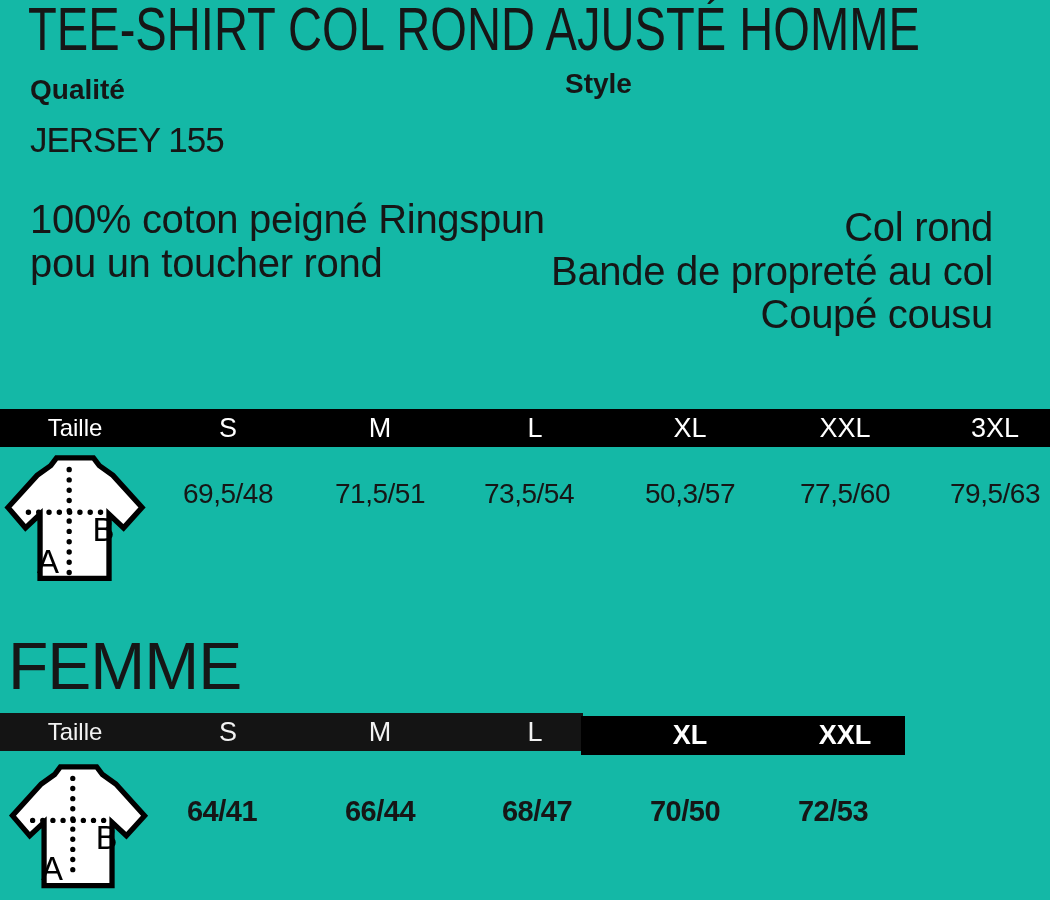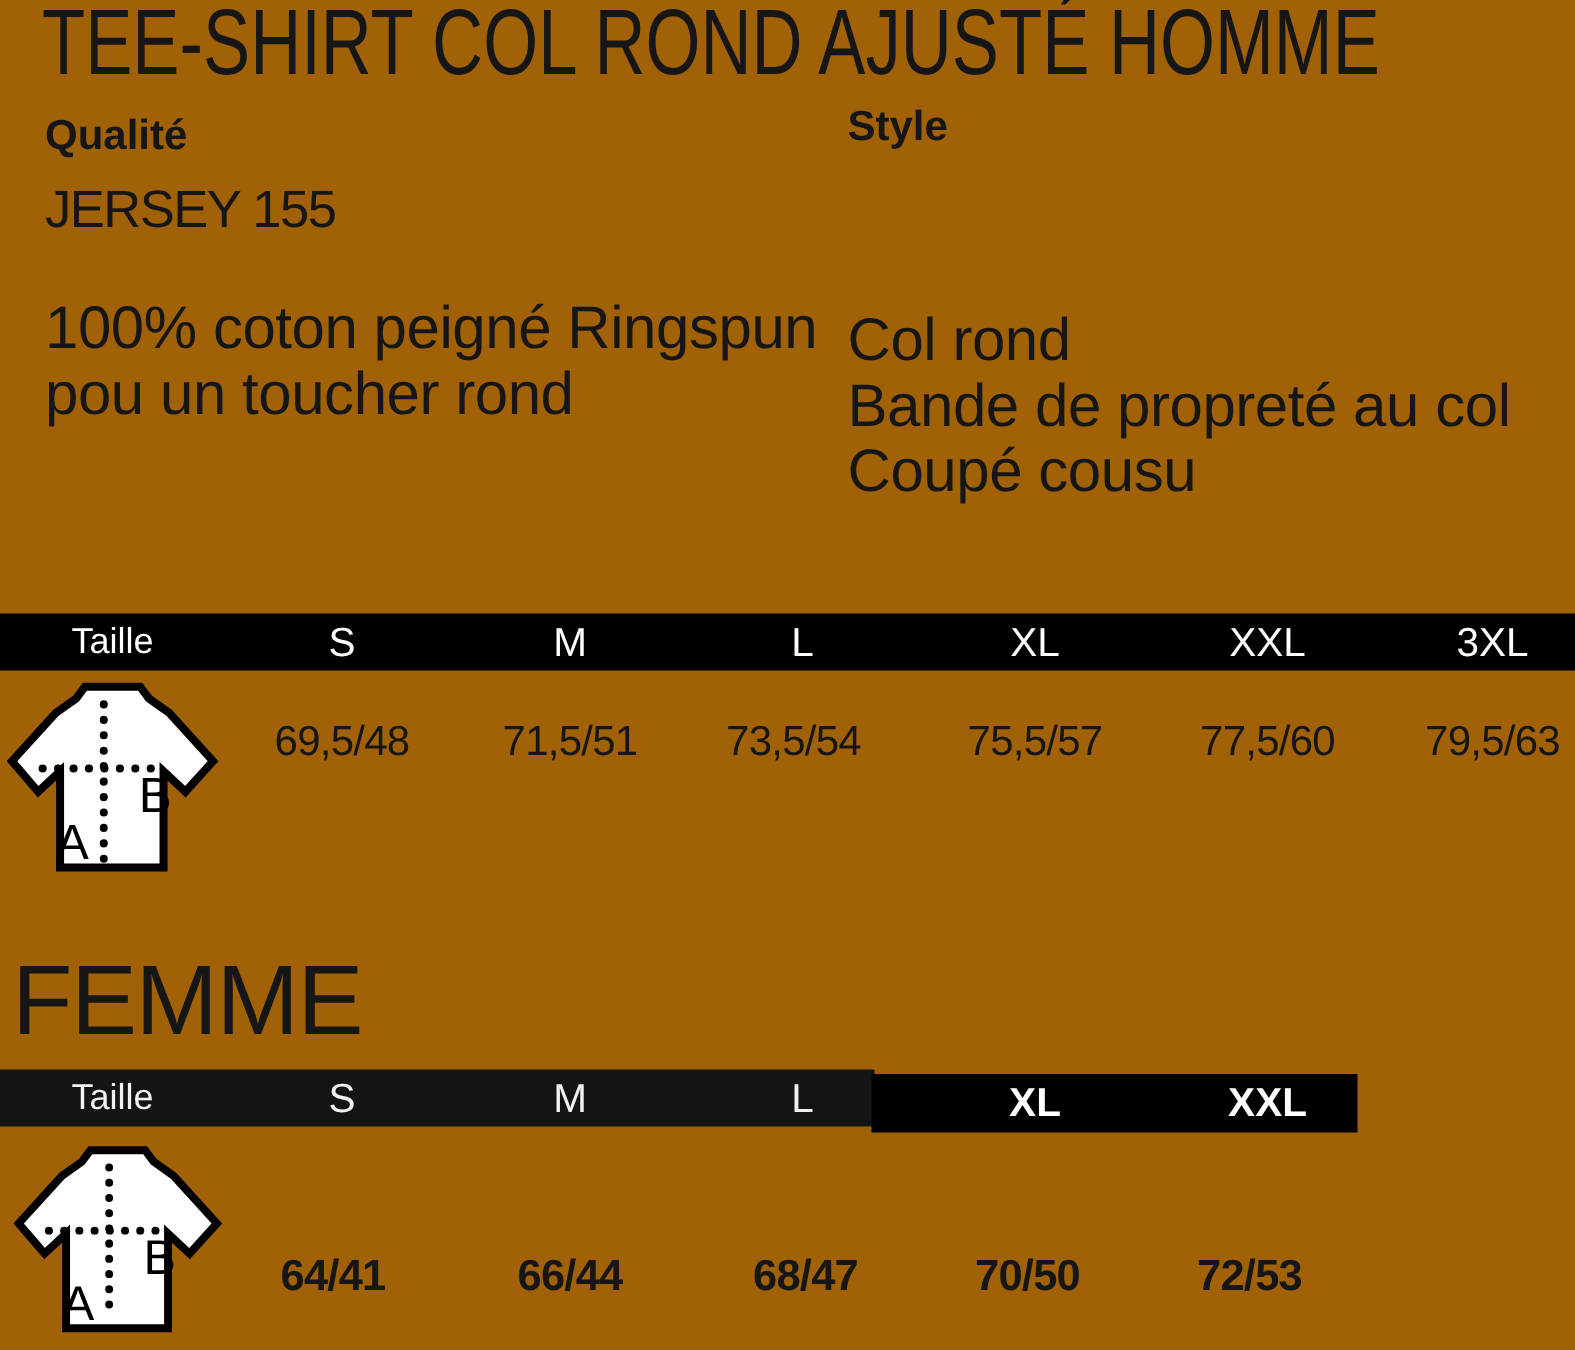--- a/index.html
+++ b/index.html
@@ -1,46 +1,46 @@
 <!DOCTYPE html>
 <html><head>
 <meta charset="utf-8">
 <style>
   html,body{margin:0;padding:0;background:#fff;}
   .page{
-    position:relative;width:1050px;height:900px;background:#a16207;overflow:hidden;
+    position:relative;width:1050px;height:900px;background:#14b8a6;overflow:hidden;
     font-family:"Liberation Sans","DejaVu Sans",sans-serif;color:#161616;
   }
   .abs{position:absolute;}
   .title{
     left:28px;top:-6px;font-size:62px;line-height:70px;font-weight:500;
     transform:scaleX(0.76);transform-origin:left top;white-space:nowrap;letter-spacing:0;
   }
   .section-heading{font-size:28px;font-weight:bold;line-height:1;}
   .h-qualite{left:30px;top:76px;}
   .h-style{left:565px;top:70px;}
   .fabric{left:30px;top:122px;font-size:35px;line-height:1;letter-spacing:-1px;}
   .body-block{font-size:40px;line-height:43.5px;letter-spacing:-0.3px;white-space:nowrap;}
   .bb-left{left:30px;top:198px;}
-  .bb-right{left:565px;top:206px;}
+  .bb-right{left:551px;top:206px;text-align:right;}
 
   .bar{background:#000;color:#fff;}
   .bar1{left:0;top:409px;width:1050px;height:38px;}
   .bar2a{left:0;top:713px;width:583px;height:38px;background:#141414;color:#f2f2f2;}
   .bar2b{left:581px;top:716px;width:324px;height:39px;}
   .bar .cell{position:absolute;transform:translateX(-50%);font-size:27px;white-space:nowrap;}
   .bar1 .cell{line-height:38px;}
   .bar2a .cell{line-height:38px;}
   .bar2b .cell{line-height:39px;font-weight:bold;}
   .cell.taille{font-size:24px;}
 
   .values-row .cell{position:absolute;transform:translateX(-50%);white-space:nowrap;}
   .row-homme{left:0;top:476px;width:920px;height:36px;font-size:28px;letter-spacing:-0.5px;}
   .row-homme .cell{line-height:36px;}
-  .row-femme{left:0;top:793px;width:959px;height:36px;font-size:29px;font-weight:bold;letter-spacing:-0.5px;margin-top:40px;}
+  .row-femme{left:0;top:793px;width:959px;height:36px;font-size:29px;font-weight:bold;letter-spacing:-0.5px;}
   .row-femme .cell{line-height:36px;}
 
   .femme-heading{left:8px;top:633px;font-size:66px;line-height:1;font-weight:500;letter-spacing:-1px;}
 
   .tee{display:block;}
   .tee-1{left:3px;top:454px;}
   .tee-2{left:4px;top:763px;}
 </style>
 </head>
 <body>
@@ -80,21 +80,21 @@
     <line x1="66" y1="16" x2="66" y2="122" stroke="#000000" stroke-width="5.5" stroke-dasharray="0.1 10.5" stroke-linecap="round"></line>
     <line x1="24" y1="60" x2="104" y2="60" stroke="#000000" stroke-width="5.5" stroke-dasharray="0.1 10.5" stroke-linecap="round"></line>
     <text x="33" y="122" font-size="34" fill="#000000">A</text>
     <text x="90" y="90" font-size="34" fill="#000000">B</text>
   </svg>
 
   <div class="abs values-row row-homme">
     <span class="cell" style="left:228px">69,5/48</span>
     <span class="cell" style="left:380px">71,5/51</span>
     <span class="cell" style="left:529px">73,5/54</span>
-    <span class="cell" style="left:690px">75,5/57</span>
+    <span class="cell" style="left:690px">50,3/57</span>
     <span class="cell" style="left:845px">77,5/60</span>
     <span class="cell" style="left:995px">79,5/63</span>
   </div>
 
   <div class="abs femme-heading">FEMME</div>
 
   <div class="abs bar bar2a">
     <span class="cell taille" style="left:75px">Taille</span>
     <span class="cell" style="left:228px">S</span>
     <span class="cell" style="left:380px">M</span>

